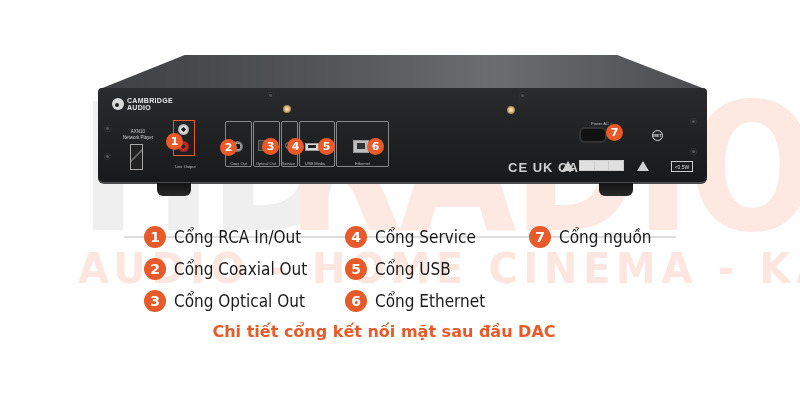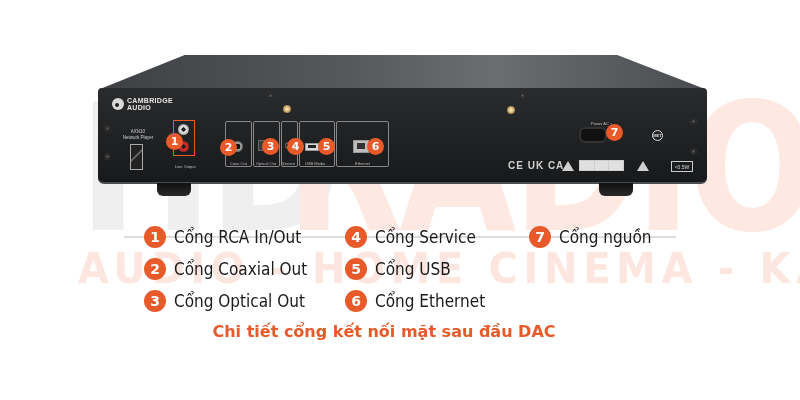--- a/index.html
+++ b/index.html
@@ -40,21 +40,21 @@
   .optical { position: absolute; left: 258px; top: 140px; width: 9px; height: 11px; background: #3a3a3a; border: 1px solid #666; }
   .service { position: absolute; left: 285px; top: 142px; width: 7px; height: 7px; border-radius: 50%; background: radial-gradient(circle, #000 40%, #777 50%, #333 100%); }
   .usb { position: absolute; left: 305px; top: 143px; width: 14px; height: 8px; background: #d8d8d8; border: 1px solid #999; }
   .usb::after { content: ""; position: absolute; left: 2px; top: 1px; width: 8px; height: 3px; background: #222; }
   .eth { position: absolute; left: 353px; top: 140px; width: 16px; height: 13px; background: #bdbdbd; border: 1px solid #999; }
   .eth::after { content: ""; position: absolute; left: 3px; top: 2px; width: 8px; height: 6px; background: #333; }
   .iec { position: absolute; left: 579px; top: 127px; width: 28px; height: 16px; background: #111; border: 2px solid #333; border-radius: 6px; }
   .met { position: absolute; left: 652px; top: 130px; width: 11px; height: 11px; border-radius: 50%; border: 1px solid #ddd; color: #ddd; font-size: 4px; display: flex; align-items: center; justify-content: center; font-weight: bold; }
   .antenna { position: absolute; width: 8px; height: 8px; border-radius: 50%; background: radial-gradient(circle, #f0e0b0 20%, #b8945a 60%, #5a4520 100%); }
   .screw { position: absolute; width: 7px; height: 7px; border-radius: 50%; background: radial-gradient(circle, #555 20%, #222 60%, #111 100%); border: 1px solid #333; }
-  .cert-row { position: absolute; left: 508px; top: 160px; color: #d0d0d0; font-size: 10px; font-weight: bold; letter-spacing: 1px; white-space: nowrap; }
+  .cert-row { position: absolute; left: 508px; top: 160px; color: #d0d0d0; font-size: 13px; font-weight: bold; letter-spacing: 1px; white-space: nowrap; }
   .warn { position: absolute; width: 0; height: 0; border-left: 6px solid transparent; border-right: 6px solid transparent; border-bottom: 10px solid #cfcfcf; }
   .caution-box { position: absolute; left: 579px; top: 160px; width: 45px; height: 11px; border: 1px solid #ccc; display: flex; }
   .caution-box span { flex: 1; border-right: 1px solid #ccc; background: #e0e0e0; }
   .caution-box span:last-child { border-right: none; }
   .power-badge { position: absolute; left: 671px; top: 161px; width: 22px; height: 11px; border: 1px solid #ccc; color: #ddd; font-size: 5px; text-align: center; line-height: 10px; }
 
   
   .nbadge { position: absolute; width: 17px; height: 17px; border-radius: 50%; background: #e85a2a; color: #fff; font-weight: bold; font-size: 11px; line-height: 17px; text-align: center; font-family: "DejaVu Sans", sans-serif; }
 
   

